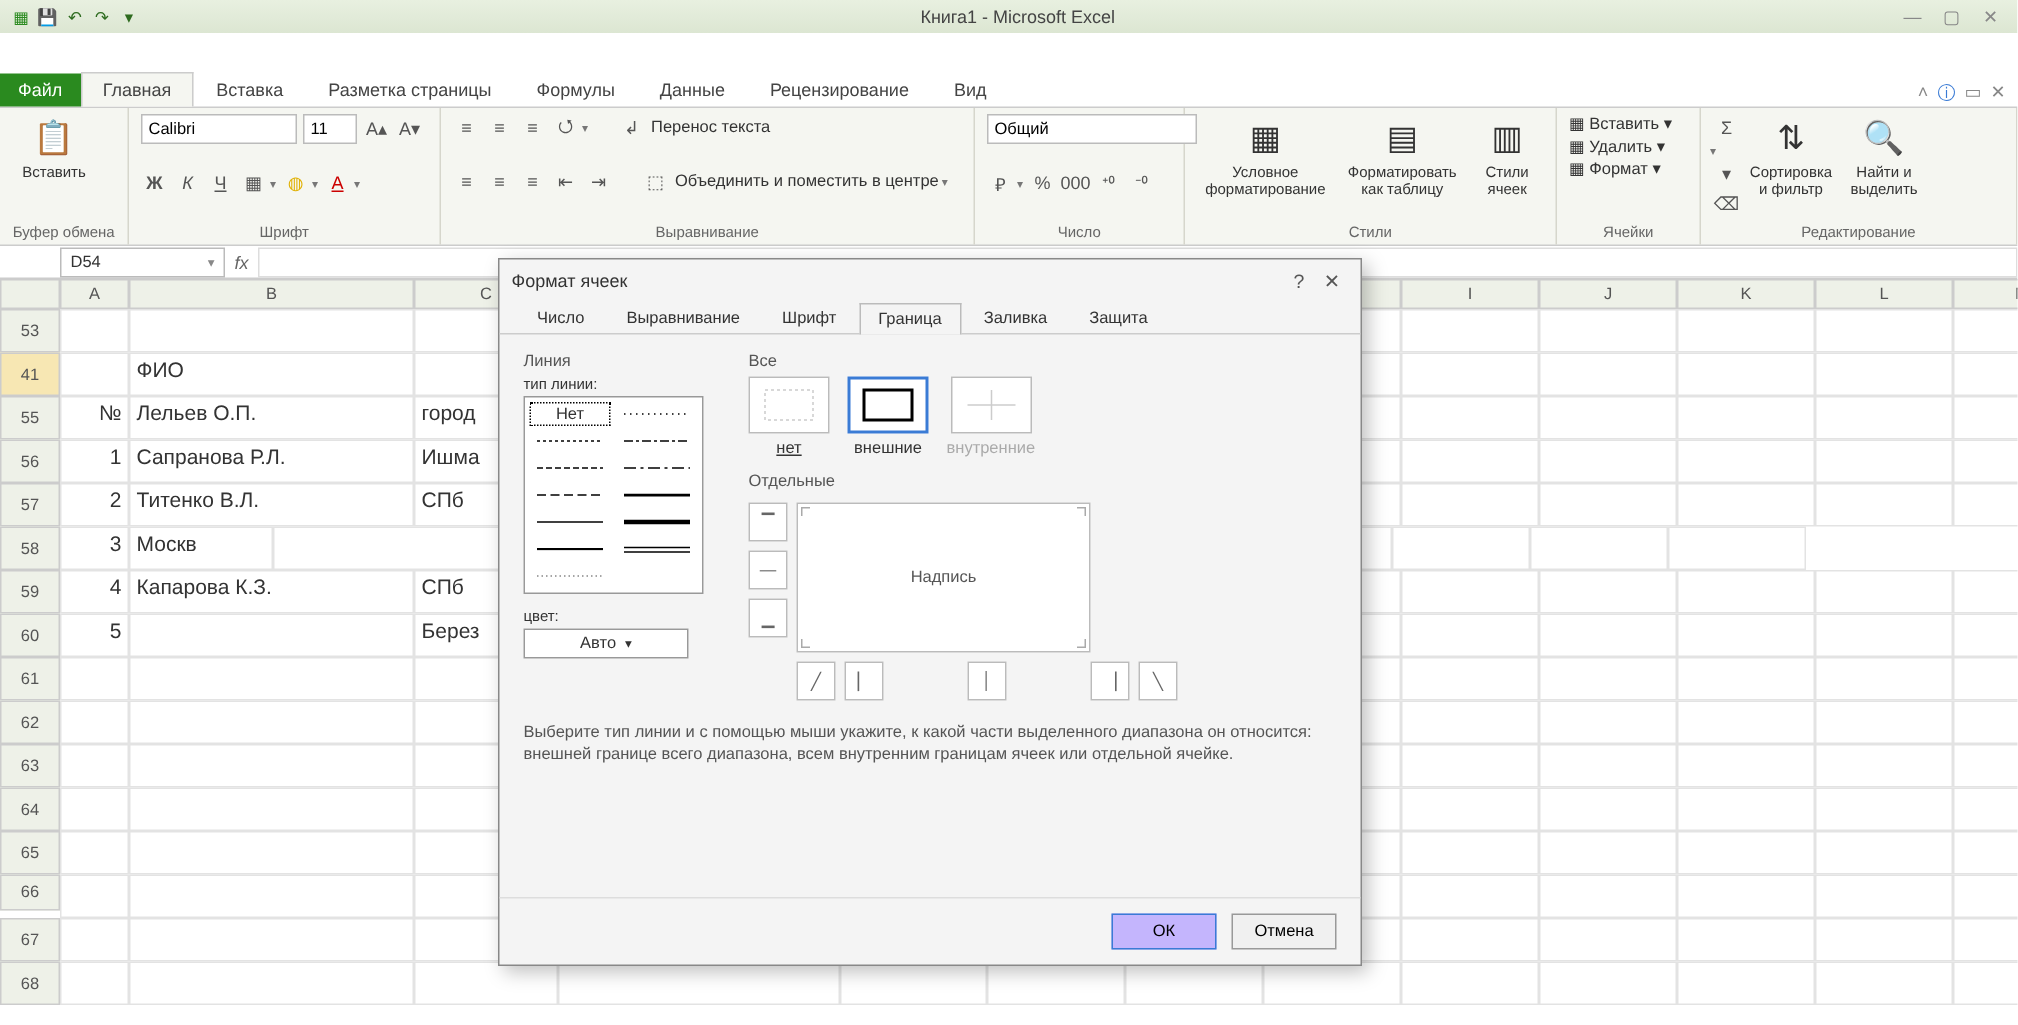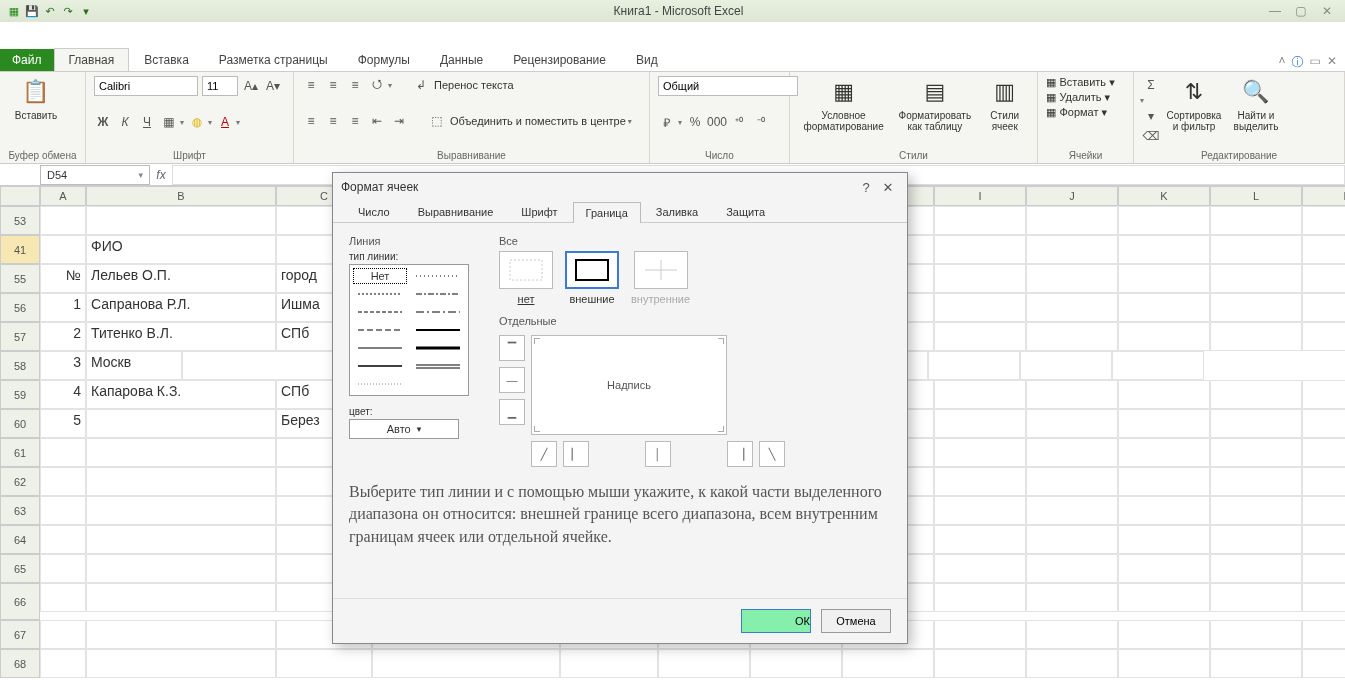--- a/index.html
+++ b/index.html
@@ -63,24 +63,24 @@
 .ls.sel { outline: 1px dotted #000; }
 .presets { display: flex; gap: 12px; }
 .preset { display: flex; flex-direction: column; align-items: center; gap: 4px; cursor: pointer; }
 .pbox { width: 54px; height: 38px; border: 1px solid #bbb; background: #fff; display: flex; align-items: center; justify-content: center; }
 .pbox.sel { border: 2px solid #3a7bd5; }
 .border-ed { display: flex; gap: 6px; margin-top: 8px; }
 .side-col { display: flex; flex-direction: column; gap: 6px; }
 .sqbtn { width: 26px; height: 26px; border: 1px solid #bbb; background: #fff; cursor: pointer; display: flex; align-items: center; justify-content: center; font-size: 11px; color: #666; }
 .preview { width: 196px; height: 100px; border: 1px solid #bbb; background: #fff; display: flex; align-items: center; justify-content: center; font-size: 11px; color: #555; position: relative; }
 .corner-mark { position: absolute; width: 6px; height: 6px; border: 1px solid #aaa; }
-.hint { font-size: 16px; color: #555; margin-top: 14px; line-height: 1.4; font-family: Liberation Serif, serif; }
+.hint { font-size: 11px; color: #555; margin-top: 14px; line-height: 1.4; }
 .dlg-foot { padding: 10px 16px; display: flex; justify-content: flex-end; gap: 10px; border-top: 1px solid #ddd; }
 .btn { min-width: 70px; height: 24px; border: 1px solid #999; background: #f0f0f0; font-size: 11px; cursor: pointer; }
-.btn.primary { border: 1px solid #3a7bd5; background: #86efac; text-align: right; }
+.btn.primary { border: 1px solid #3a7bd5; background: #c4b5fd; }
 .colorsel { width: 110px; height: 20px; border: 1px solid #999; background: #fff; display: flex; align-items: center; justify-content: center; font-size: 11px; cursor: pointer; }
 </style>
 </head>
 <body>
 
 <div class="titlebar">
   <div class="qat">
     <span class="ic" style="color:#2a8a1f">▦</span>
     <span class="ic">💾</span>
     <span class="ic">↶</span>
@@ -468,21 +468,21 @@
         <div class="cell" style="width:92px;"></div>
         <div class="cell" style="width:92px;"></div>
         <div class="cell" style="width:92px;"></div>
         <div class="cell" style="width:92px;"></div>
         <div class="cell" style="width:92px;"></div>
         <div class="cell" style="width:92px;"></div>
         <div class="cell" style="width:92px;"></div>
         <div class="cell" style="width:92px;"></div>
       </div>
       <div style="display:flex">
-        <div class="rh" style="height:37px">66</div>
+        <div class="rh" style="height:24px">66</div>
         <div class="cell" style="width:46px;text-align:right;"></div>
         <div class="cell" style="width:190px;"></div>
         <div class="cell" style="width:96px;"></div>
         <div class="cell" style="width:188px;"></div>
         <div class="cell" style="width:98px;"></div>
         <div class="cell" style="width:92px;"></div>
         <div class="cell" style="width:92px;"></div>
         <div class="cell" style="width:92px;"></div>
         <div class="cell" style="width:92px;"></div>
         <div class="cell" style="width:92px;"></div>

